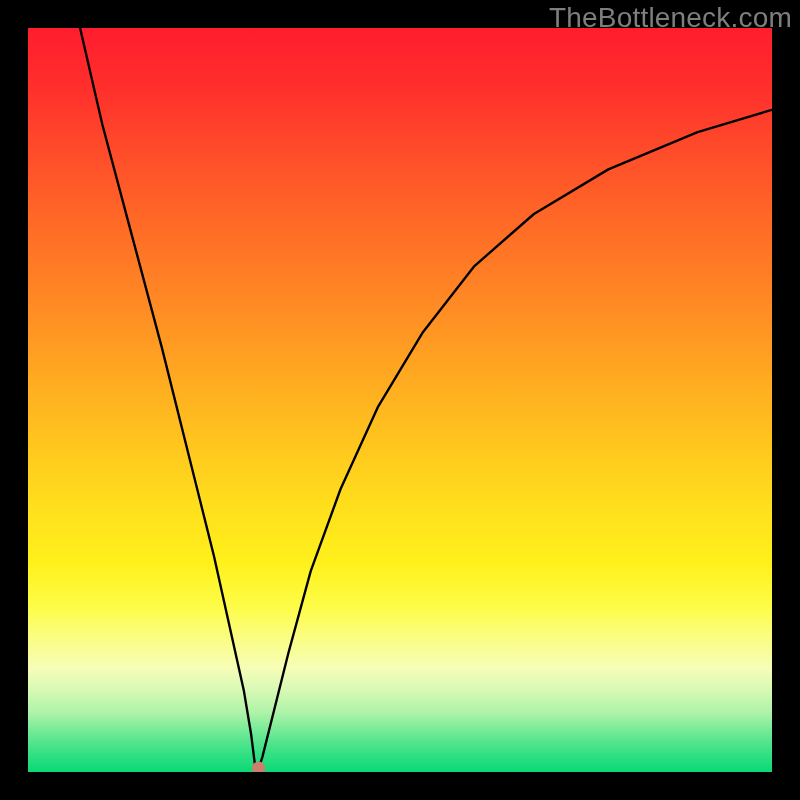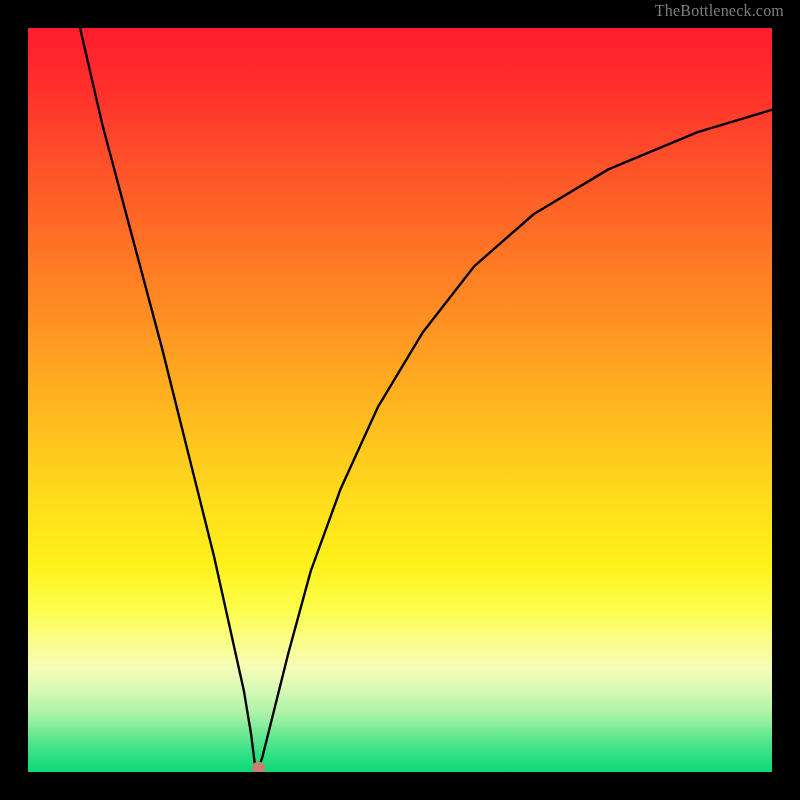--- a/index.html
+++ b/index.html
@@ -52,27 +52,26 @@
   }
   .curve-svg {
     position: absolute;
     inset: 0;
     width: 100%;
     height: 100%;
   }
   .watermark {
     position: absolute;
     top: 2px;
-    right: 16px;
+    right: 8px;
     color: #7e7e7e;
-    font-size: 16px;
+    font-size: 28px;
     font-weight: 400;
     letter-spacing: 0.2px;
     user-select: none;
-    font-family: Liberation Serif, serif;
   }
 </style>
 </head>
 <body>
 
 <div class="frame">
   <div class="plot-area">
     <div class="gradient-bg"></div>
     <svg class="curve-svg" viewBox="0 0 100 100" preserveAspectRatio="none">
       <path id="curve-path" fill="none" stroke="#000000" stroke-width="0.32" stroke-linejoin="round" stroke-linecap="round" d="M7.00 0.00 L10.00 13.00 L14.00 28.00 L18.00 43.00 L22.00 59.00 L25.00 71.00 L27.00 80.00 L29.00 89.00 L30.00 95.00 L30.50 99.00 L31.00 99.50 L31.50 98.00 L33.00 92.00 L35.00 84.00 L38.00 73.00 L42.00 62.00 L47.00 51.00 L53.00 41.00 L60.00 32.00 L68.00 25.00 L78.00 19.00 L90.00 14.00 L100.00 11.00"></path>

